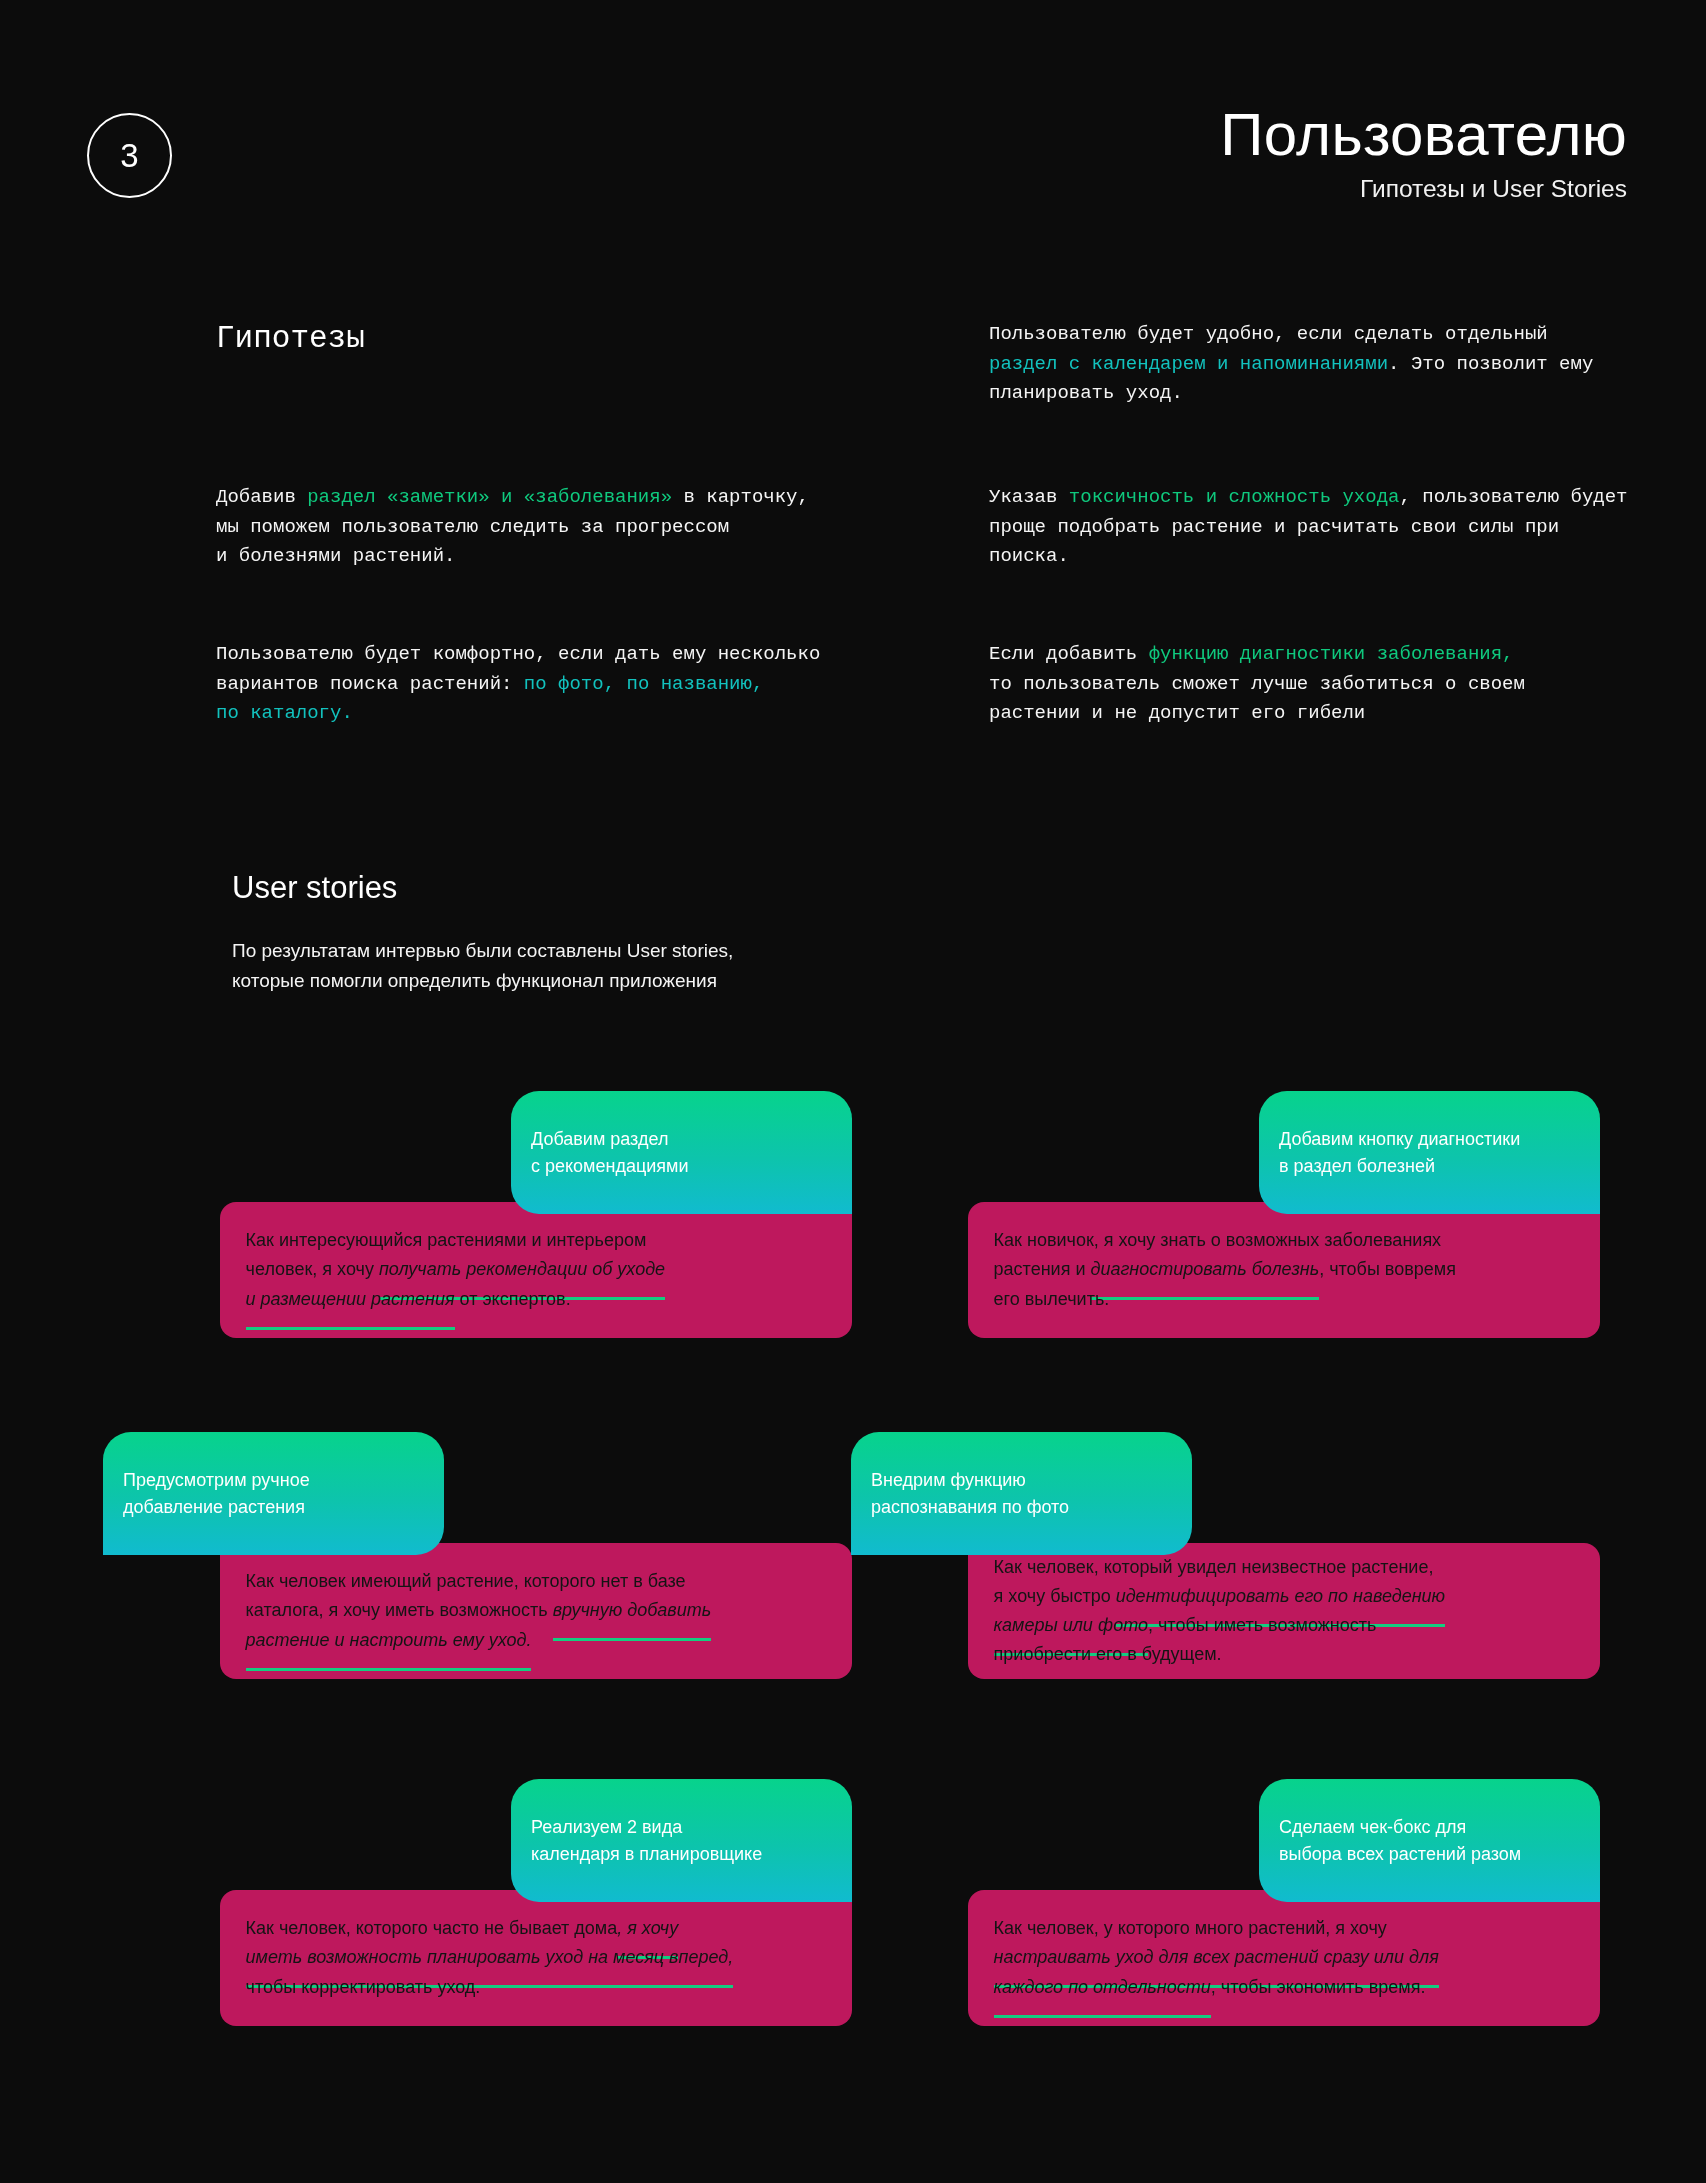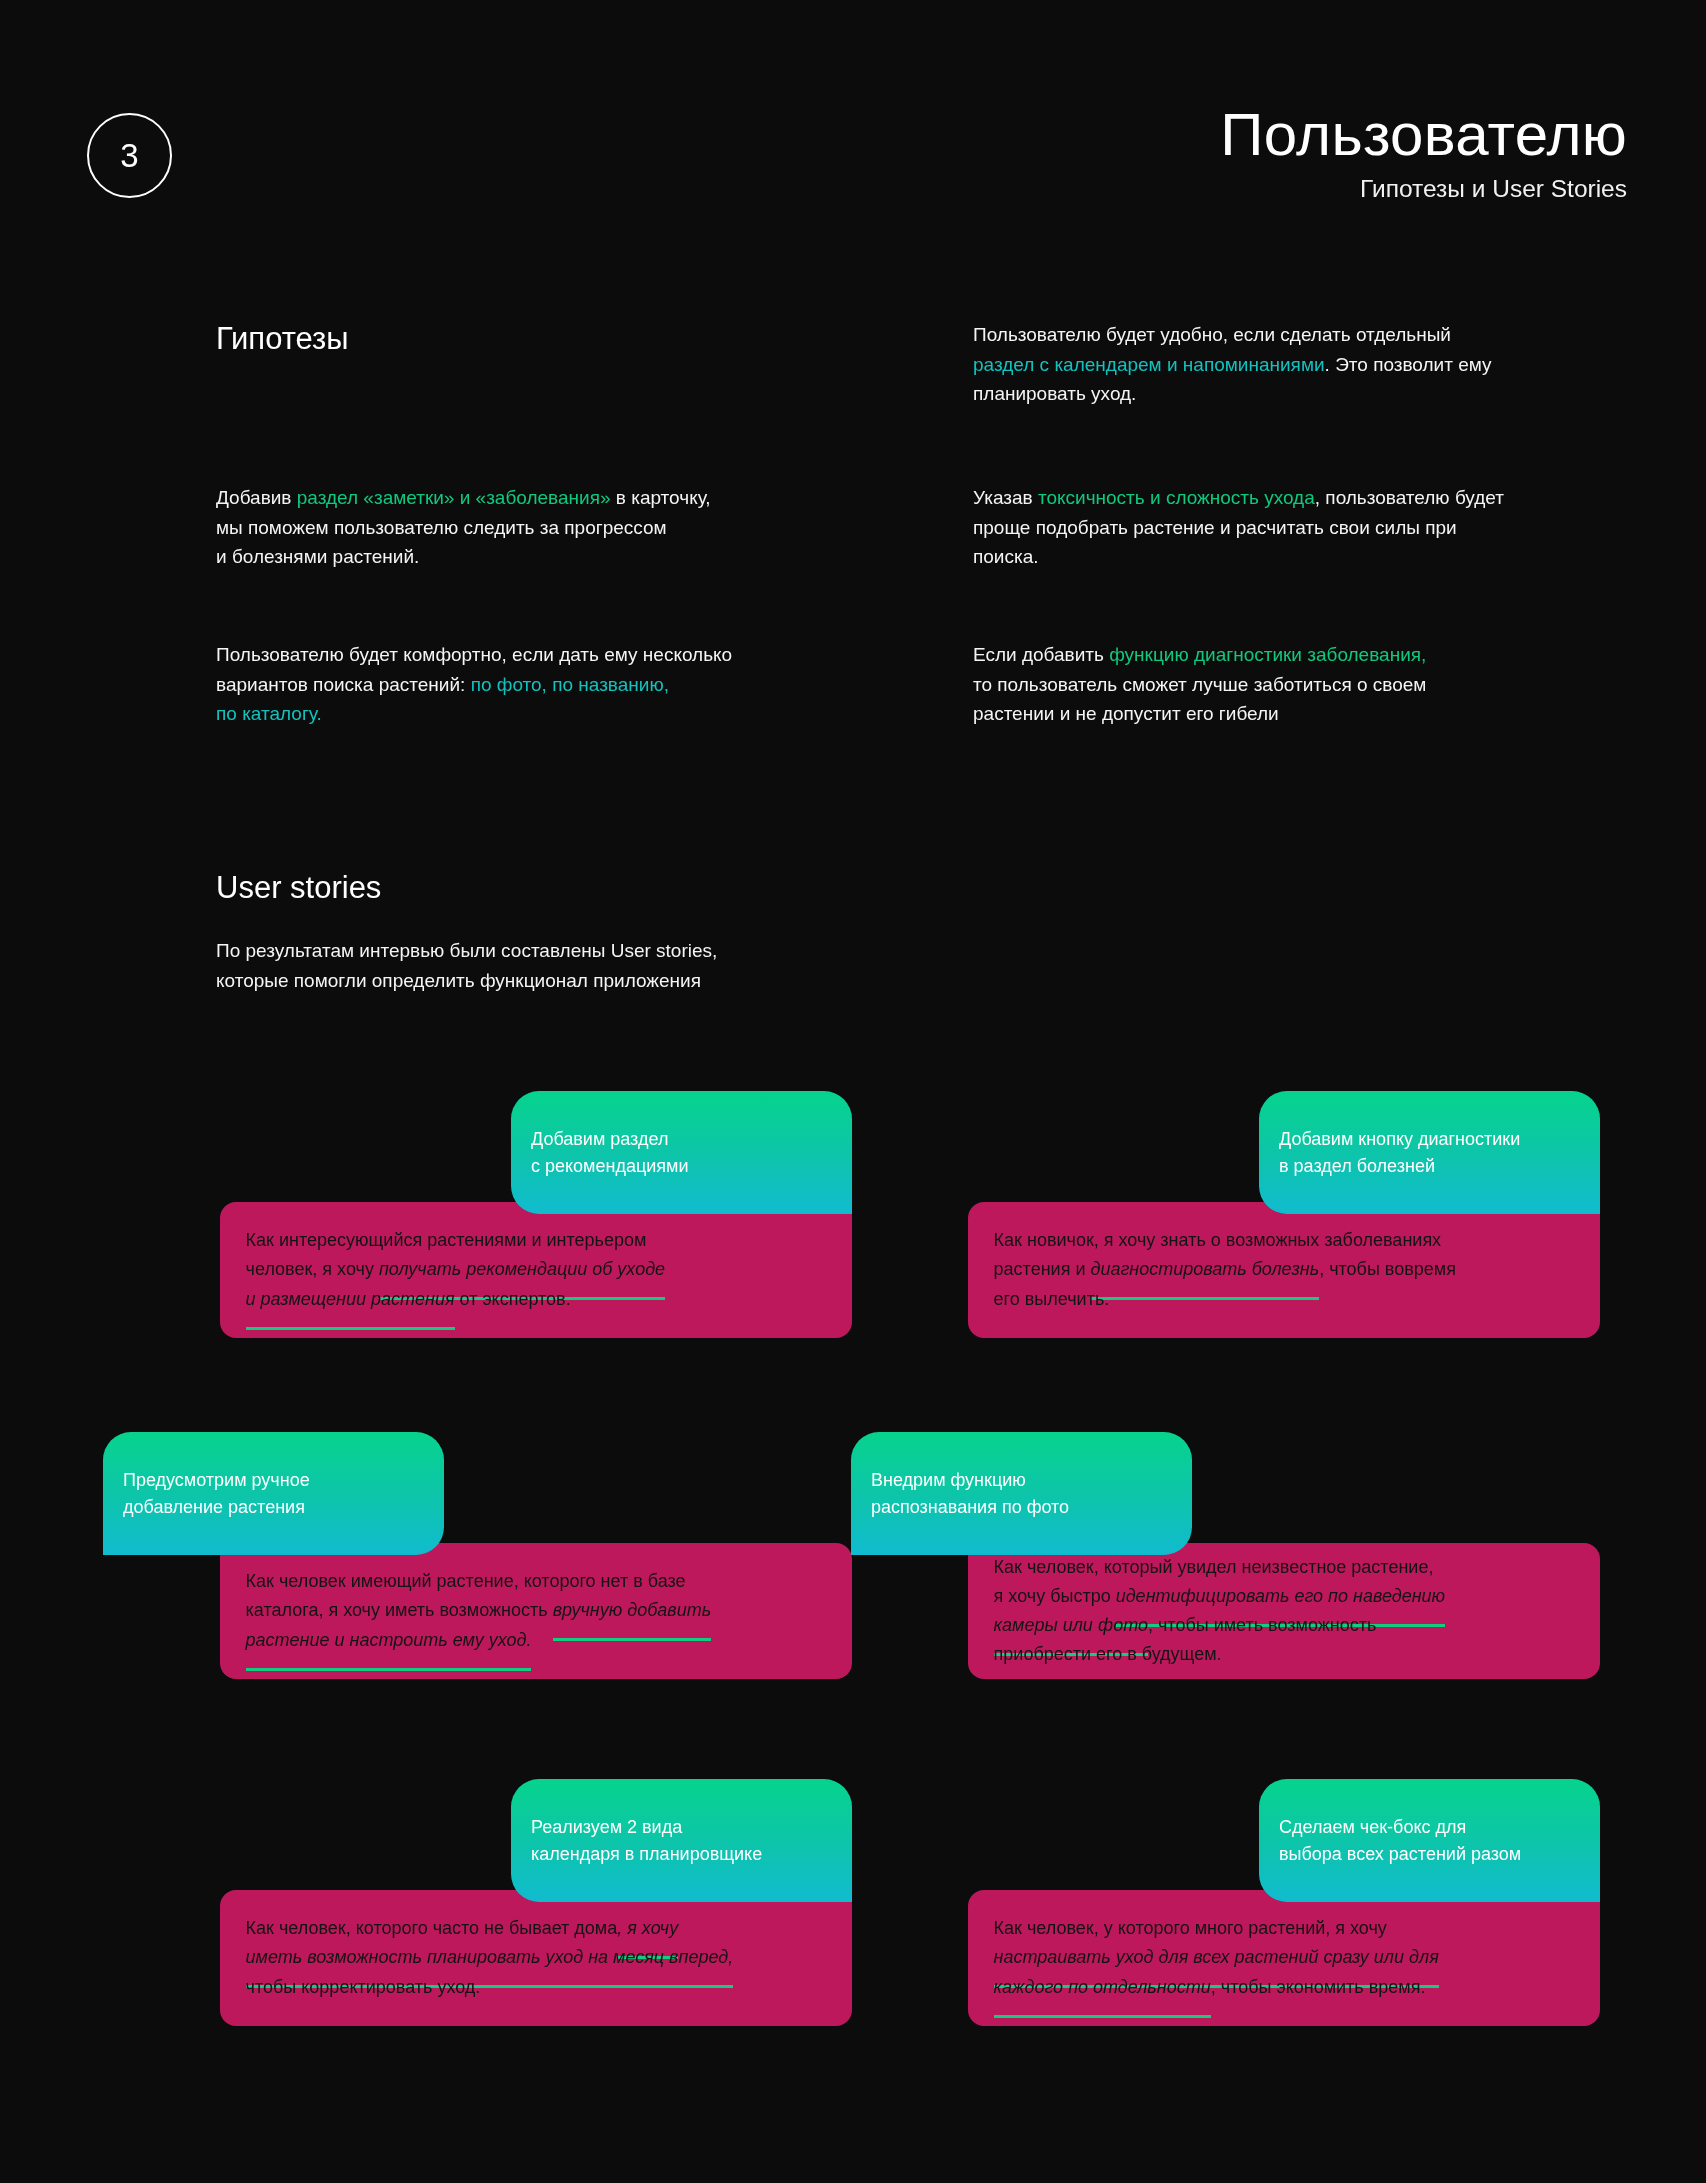--- a/index.html
+++ b/index.html
@@ -57,21 +57,22 @@
   
   .hyp-section {
     position: absolute;
     left: 216px;
     top: 320px;
     width: 1350px;
   }
   .hyp-grid {
     display: grid;
     grid-template-columns: 757px 736px;
-    column-gap: 0;
+    column-gap: 16px;
+    font-family: Liberation Mono, monospace;
   }
   .hyp-col-left, .hyp-col-right { position: relative; }
 
   .hyp-heading {
     font-size: 31px;
     line-height: 1.2;
     font-weight: 400;
     margin-bottom: 33px;
     color: #ffffff;
   }
@@ -93,21 +94,21 @@
   .hyp-right-item-1 { position: absolute; top: 0px; left: 0; width: 667px; }
   .hyp-right-item-2 { position: absolute; top: 163px; left: 0; width: 667px; }
   .hyp-right-item-3 { position: absolute; top: 320px; left: 0; width: 667px; }
 
   .hl-green { color: #0fc97e; }
   .hl-teal  { color: #12c2be; }
 
   
   .us-heading-block {
     position: absolute;
-    left: 216px;
+    left: 232px;
     top: 869px;
     width: 800px;
   }
   .us-heading {
     font-size: 31px;
     line-height: 1.2;
     font-weight: 400;
     color: #ffffff;
   }
   .us-sub {

